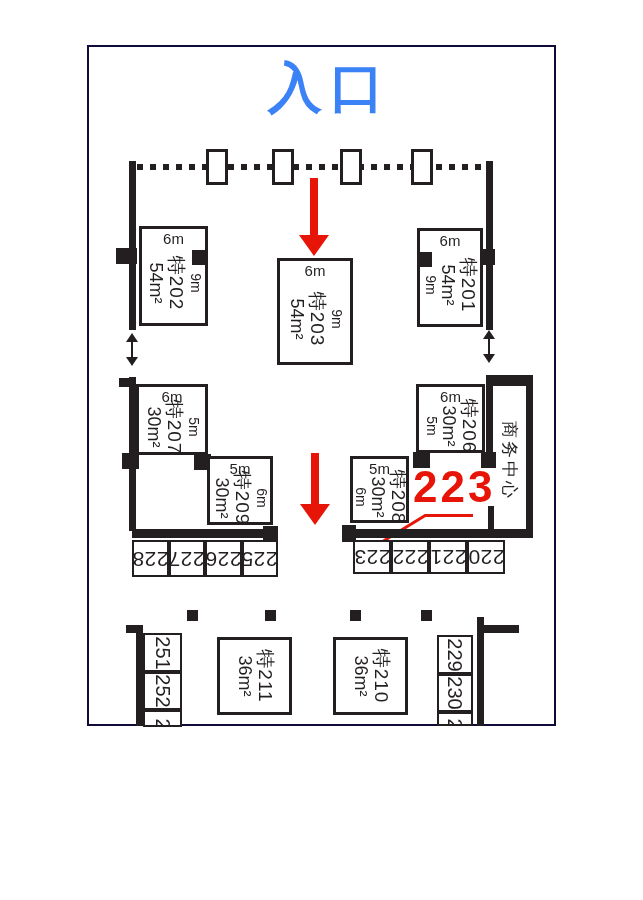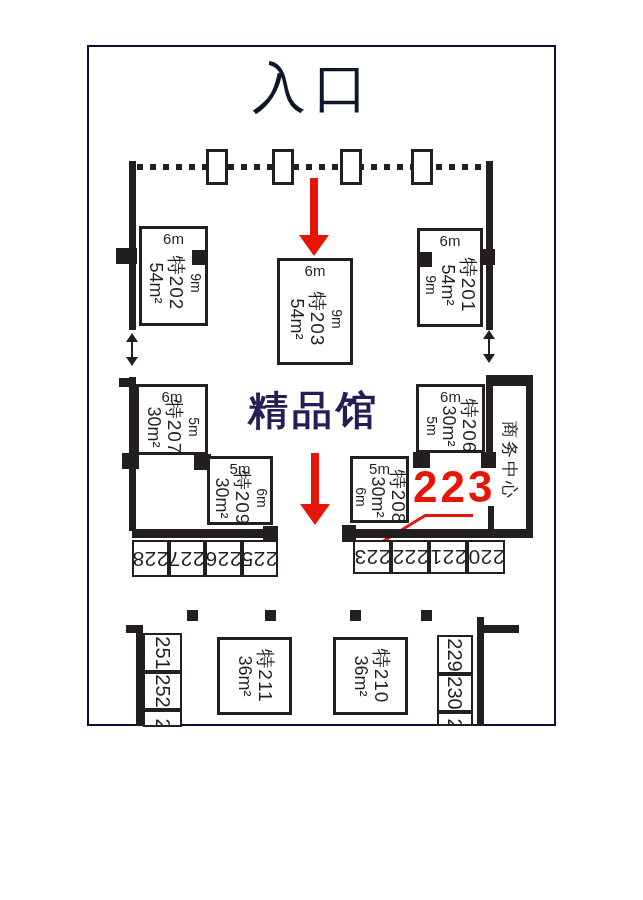--- a/index.html
+++ b/index.html
@@ -22,22 +22,22 @@
   .bside{font-size:14px;}
   .bname{font-size:19px;letter-spacing:1px;}
   .barea{font-size:18px;}
   .cellrow{position:absolute;display:flex;}
   .cell{background:#fff;border:2.5px solid #231f20;box-sizing:border-box;
         display:flex;align-items:center;justify-content:center;}
   .flip{transform:rotate(180deg);font-size:21px;letter-spacing:0.5px;}
   .cellcol{position:absolute;display:flex;flex-direction:column;}
   .vcell{background:#fff;border:2.5px solid #231f20;box-sizing:border-box;position:relative;overflow:hidden;}
   .vnum{font-size:20px;white-space:nowrap;}
-  .entrance{position:absolute;left:252px;top:60px;font-size:54px;font-weight:normal;
-            letter-spacing:8px;color:#0f172a;line-height:1;}
+  .entrance{position:absolute;left:268px;top:60px;font-size:54px;font-weight:bold;
+            letter-spacing:8px;color:#3b82f6;line-height:1;}
   .hall-label{position:absolute;left:248px;top:390px;font-size:40px;font-weight:bold;
               letter-spacing:4px;color:#251d55;line-height:1;}
   .red-223{position:absolute;left:413px;top:465px;font-size:44px;font-weight:bold;
            letter-spacing:3px;color:#e71408;line-height:1;}
   .caption{position:absolute;left:0;top:786px;width:643px;text-align:center;
            font-size:46px;font-weight:bold;color:#251d55;line-height:1.2;}
   .arrow-shaft{position:absolute;width:8px;background:#e71408;}
   .arrow-head{position:absolute;width:0;height:0;border-left:15px solid transparent;
               border-right:15px solid transparent;border-top:21px solid #e71408;}
   .udarrow{position:absolute;width:14px;height:33px;}
@@ -93,21 +93,20 @@
 
   <div class="wall" style="left:486px;top:375px;width:47px;height:11px;"></div>
   <div class="wall" style="left:526px;top:380px;width:7px;height:158px;"></div>
   <div class="wall" style="left:486px;top:386px;width:7px;height:68px;"></div>
   <div class="wall" style="left:488px;top:506px;width:6px;height:26px;"></div>
   <div class="sq" style="left:481px;top:452px;width:15px;height:16px;"></div>
   <div class="bc-text">
     <div class="rot">商务中心</div>
   </div>
 
-  <div class="hall-label">精品馆</div>
 
   <div class="arrow-shaft" style="left:311px;top:453px;height:52px;"></div>
   <div class="arrow-head" style="left:300px;top:504px;"></div>
 
   <div class="booth" style="left:139px;top:226px;width:69px;height:100px;">
     <div class="bdim-top">6m</div>
     <div class="sq" style="right:-1px;top:21px;width:14px;height:15px;left:auto;"></div>
     <div class="rotzone">
         <div class="rot">
       <div class="bside">9m</div>

